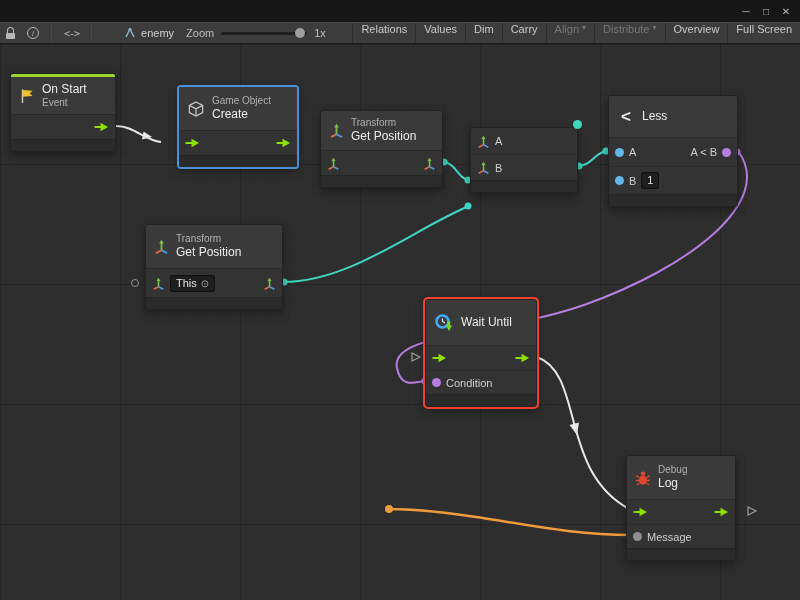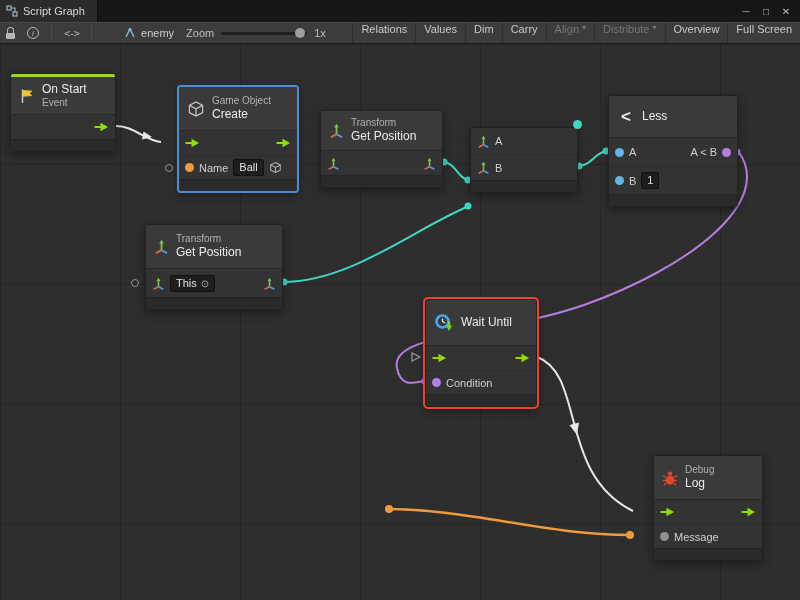--- a/index.html
+++ b/index.html
@@ -68,28 +68,20 @@
   .edge-dot { position:absolute; }
   .fld { background:#1e1e1e; border:1px solid #111; border-radius:2px; padding:1px 5px;
          color:#e2e2e2; font-size:11px; line-height:13px; display:inline-flex; align-items:center; gap:4px; }
   .picker { color:#a8a8a8; font-size:10px; }
   .less-glyph { font-size:17px; font-weight:bold; color:#ececec; width:18px; text-align:center; }
 </style>
 </head>
 <body>
 
 <div id="titlebar">
-  <div class="tab">
-    <svg width="12" height="12" viewBox="0 0 12 12">
-      <rect x="1" y="1" width="4" height="4" fill="none" stroke="#9fb6bf" stroke-width="1.2"></rect>
-      <rect x="7" y="7" width="4" height="4" fill="none" stroke="#9fb6bf" stroke-width="1.2"></rect>
-      <path d="M5,3 H9 V7" fill="none" stroke="#9fb6bf" stroke-width="1.2"></path>
-    </svg>
-    <span>Script Graph</span>
-  </div>
   <div class="win-controls">
     <span class="win-btn">─</span>
     <span class="win-btn">□</span>
     <span class="win-btn">✕</span>
   </div>
 </div>
 
 <div id="toolbar">
   <span class="tb-icon" style="flex-direction:column;">
     <span class="lock-shackle"></span>
@@ -218,30 +210,20 @@
     <div class="row" style="height:24px;justify-content:space-between;">
       <svg width="15" height="10" viewBox="0 0 15 10">
         <path d="M0.5,5 H7" stroke="#8ee000" stroke-width="2"></path>
           <path d="M6.5,0.8 L14,5 L6.5,9.2 Z" fill="#8ee000"></path>
       </svg>
       <svg width="15" height="10" viewBox="0 0 15 10">
         <path d="M0.5,5 H7" stroke="#8ee000" stroke-width="2"></path>
           <path d="M6.5,0.8 L14,5 L6.5,9.2 Z" fill="#8ee000"></path>
       </svg>
     </div>
-    <div class="row" style="height:24px;">
-      <span class="dot or"></span>
-      <span class="plabel">Name</span>
-      <span class="fld">Ball</span>
-      <svg width="13" height="13" viewBox="0 0 18 18">
-        <path d="M9,2 L15.6,5.4 V12.6 L9,16 L2.4,12.6 V5.4 Z" fill="none" stroke="#b5b5b5" stroke-width="1.4"></path>
-        <path d="M2.4,5.4 L9,8.8 L15.6,5.4 M9,8.8 V16" fill="none" stroke="#b5b5b5" stroke-width="1.4"></path>
-      </svg>
-      <span class="dot hollow edge-dot" style="left:-14px;top:8px;"></span>
-    </div>
     <div class="ftr"></div>
   </div>
 
   <div class="node" style="left:320px;top:66px;width:123px;">
     <div class="hdr" style="height:40px;">
       <svg width="15" height="15" viewBox="0 0 14 14">
         <path d="M7,10.5 V3.5" stroke="#7bc24a" stroke-width="1.7"></path>
           <path d="M7,0.8 L4.8,4.2 H9.2 Z" fill="#7bc24a"></path>
         <path d="M7,10.5 L1.8,13.2" stroke="#e06a4a" stroke-width="1.7"></path>
         <path d="M7,10.5 L12.2,13.2" stroke="#5596e0" stroke-width="1.7"></path>
@@ -369,21 +351,21 @@
       </svg>
     </div>
     <div class="row" style="height:24px;">
       <span class="dot pu"></span>
       <span class="plabel">Condition</span>
     </div>
     <div class="ftr"></div>
   </div>
 
 
-  <div class="node" style="left:653px;top:411px;width:110px;">
+  <div class="node" style="left:626px;top:411px;width:110px;">
     <div class="hdr" style="height:44px;">
       <svg width="16" height="16" viewBox="0 0 16 16">
         <ellipse cx="8" cy="10" rx="4.2" ry="4.6" fill="#e0452e"></ellipse>
         <circle cx="8" cy="3.6" r="2.2" fill="#e0452e"></circle>
         <path d="M4,7.5 L1.2,5.6 M4,10.5 H1 M4.4,13 L1.8,15 M12,7.5 L14.8,5.6 M12,10.5 H15 M11.6,13 L14.2,15" stroke="#e0452e" stroke-width="1.3" fill="none"></path>
       </svg>
       <div>
         <div class="cat">Debug</div>
         <div class="ttl">Log</div>
       </div>

